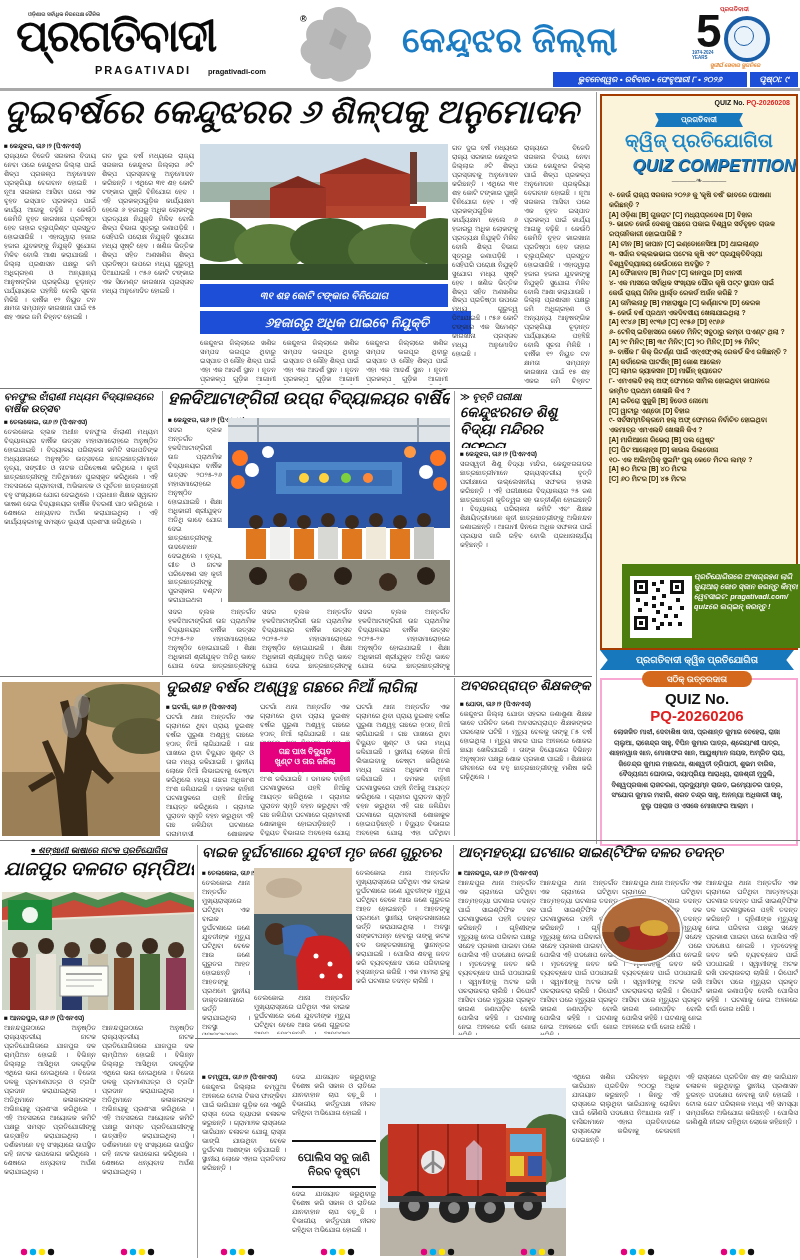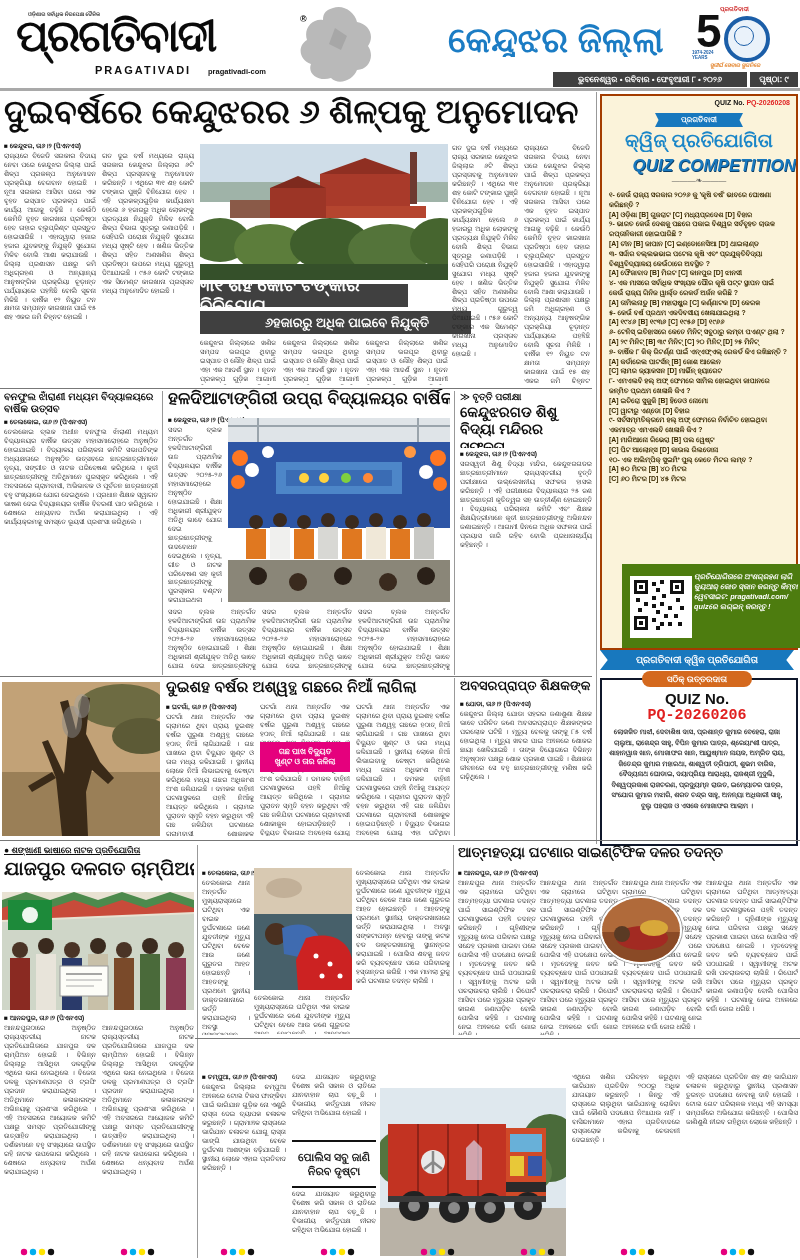--- a/index.html
+++ b/index.html
@@ -2,26 +2,26 @@
 <html><head>
 <meta charset="utf-8">
 <style>
   html,body{margin:0;padding:0;background:#e8e8e8;}
   #page{position:relative;width:800px;height:1260px;background:#ffffff;overflow:hidden;
         font-family:"Liberation Sans","DejaVu Sans",sans-serif;color:#1a1a1a;}
   .abs{position:absolute;}
   .clip{overflow:hidden;}
   .col{font-size:6.8px;line-height:1.32;text-align:justify;color:#222;overflow:hidden;}
   .dl{font-size:6.6px;font-weight:bold;color:#111;overflow:hidden;white-space:nowrap;}
-  .hl{font-weight:800;color:#0d0d0d;overflow:hidden;}
+  .hl{font-weight:800;color:#0d0d0d;overflow:hidden;font-style:italic;}
   .nowrap{white-space:nowrap;}
   .pre{white-space:pre-line;}
   .hr{position:absolute;background:#777;height:1px;}
   .vr{position:absolute;background:#999;width:1px;}
-  .bluebar{background:#404040;color:#fff;font-weight:bold;display:flex;align-items:center;justify-content:center;overflow:hidden;}
+  .bluebar{background:#1d4ed8;color:#fff;font-weight:bold;display:flex;align-items:center;justify-content:center;overflow:hidden;font-style:italic;}
   .ribbon{background:#1878be;color:#fff;font-weight:bold;display:flex;align-items:center;justify-content:center;
           clip-path:polygon(0 0,100% 0,96% 50%,100% 100%,0 100%,4% 50%);overflow:hidden;}
   .quizbox{background:#fbf3da;border:2px solid #a33c00;}
   .goldsec{background:#4d7c0f;margin-left:20px;}
   .pill{background:#d4691e;color:#fff;font-weight:bold;border-radius:9px;display:flex;align-items:center;justify-content:center;}
   .magbox{background:#e5007d;color:#fff;font-weight:800;text-align:center;display:flex;align-items:center;justify-content:center;}
   .photo{display:block;}
   svg{display:block;}
 </style>
 </head>
@@ -35,21 +35,21 @@
   <div class="abs" style="left:88px;top:64px;font-size:11px;font-weight:bold;letter-spacing:2px;color:#111;padding-left:7px;">PRAGATIVADI</div>
   <div class="abs" style="left:208px;top:67px;font-size:7.5px;font-weight:bold;color:#111;">pragativadi-com</div>
 
   <div class="abs" style="left:295px;top:6px;">
     <svg width="100" height="82" viewBox="0 0 100 82">
       <path d="M38,2 C48,-2 60,6 62,16 C74,18 80,30 73,40 C80,50 74,64 62,64 C58,74 44,80 36,72 C24,76 12,68 16,58 C4,54 2,40 12,34 C8,22 18,12 28,14 C28,6 32,4 38,2 Z" fill="#b9b9b9"></path>
       <path d="M40,22 L52,30 L46,44 L34,38 Z" fill="#a7a7a7"></path>
     </svg>
   </div>
 
-  <div class="abs clip nowrap" style="left:402px;top:22px;width:282px;font-size:35px;font-weight:800;color:#1b7cc4;line-height:1;margin-left:46px;">କେନ୍ଦୁଝର ଜିଲ୍ଲା</div>
+  <div class="abs clip nowrap" style="left:402px;top:22px;width:282px;font-size:35px;font-weight:800;color:#1b7cc4;line-height:1;">କେନ୍ଦୁଝର ଜିଲ୍ଲା</div>
 
   <div class="abs" style="left:692px;top:6px;width:106px;height:64px;">
     <div class="abs clip nowrap" style="left:28px;top:0px;width:76px;font-size:6px;font-weight:bold;color:#cc2222;">ପ୍ରଗତିବାଦୀ</div>
     <div class="abs" style="left:4px;top:2px;font-size:46px;font-weight:900;color:#111;line-height:1;">5</div>
     <div class="abs clip" style="left:0px;top:44px;width:30px;font-size:4.5px;font-weight:bold;color:#1b5ea8;">1974-2024 YEARS</div>
     <div class="abs" style="left:32px;top:10px;width:38px;height:38px;border:4px solid #1b5ea8;border-radius:50%;background:#eaf2fa;">
       <div class="abs" style="left:6px;top:6px;width:18px;height:18px;border:1.5px solid #1b5ea8;border-radius:50%;"></div>
     </div>
     <div class="abs clip nowrap" style="left:18px;top:56px;width:88px;font-size:5.5px;font-style:italic;font-weight:bold;color:#e07818;">ସୁଦୀର୍ଘ ସେବାର ସୁଗତିରେ</div>
   </div>
@@ -76,21 +76,21 @@
       <rect x="126" y="62" width="100" height="12" fill="#b5452f"></rect>
       <rect x="30" y="56" width="40" height="18" fill="#8a5a48"></rect>
       <ellipse cx="20" cy="96" rx="30" ry="22" fill="#4a6b33"></ellipse>
       <ellipse cx="70" cy="104" rx="36" ry="24" fill="#5c7d3b"></ellipse>
       <ellipse cx="130" cy="100" rx="40" ry="26" fill="#3f5e2c"></ellipse>
       <ellipse cx="190" cy="106" rx="42" ry="26" fill="#54743a"></ellipse>
       <ellipse cx="240" cy="98" rx="30" ry="24" fill="#46652f"></ellipse>
       <rect y="120" width="248" height="16" fill="#35502a"></rect>
     </svg>
   </div>
-  <div class="abs bluebar" style="left:200px;top:284px;width:208px;height:23px;font-size:18px;">୩୧ ଶହ କୋଟି ଟଙ୍କାର ବିନିଯୋଗ</div>
+  <div class="abs bluebar" style="left:200px;top:284px;width:248px;height:23px;font-size:10px;">୩୧ ଶହ କୋଟି ଟଙ୍କାର ବିନିଯୋଗ</div>
   <div class="abs bluebar" style="left:200px;top:311px;width:248px;height:23px;font-size:13px;padding-left:23px;">୬ହଜାରରୁ ଅଧିକ ପାଇବେ ନିଯୁକ୍ତି</div>
 
   <div class="abs col" style="left:200px;top:339px;width:76px;height:46px;">କେନ୍ଦୁଝର ଜିଲ୍ଲାରେ ଖଣିଜ ସମ୍ପଦ ଭରପୂର ଥିବାରୁ ଇସ୍ପାତ ଓ ଲୌହ ଶିଳ୍ପ ପାଇଁ ଏହା ଏକ ଆଦର୍ଶ ସ୍ଥାନ । ନୂତନ ପ୍ରକଳ୍ପ ଗୁଡ଼ିକ ଆଗାମୀ ଦିନରେ ଜିଲ୍ଲାର ଅର୍ଥନୀତିକୁ ମଜବୁତ କରିବ । ୨୦୯କୋଟି ଟଙ୍କା ବ୍ୟୟରେ ଏକ ଶିଳ୍ପ ପ୍ରକଳ୍ପ ସ୍ଥାପନ କରାଯିବ ବୋଲି ସରକାରୀ ସୂତ୍ରରୁ ପ୍ରକାଶ ।</div>
   <div class="abs col" style="left:283px;top:339px;width:76px;height:46px;">କେନ୍ଦୁଝର ଜିଲ୍ଲାରେ ଖଣିଜ ସମ୍ପଦ ଭରପୂର ଥିବାରୁ ଇସ୍ପାତ ଓ ଲୌହ ଶିଳ୍ପ ପାଇଁ ଏହା ଏକ ଆଦର୍ଶ ସ୍ଥାନ । ନୂତନ ପ୍ରକଳ୍ପ ଗୁଡ଼ିକ ଆଗାମୀ ଦିନରେ ଜିଲ୍ଲାର ଅର୍ଥନୀତିକୁ ମଜବୁତ କରିବ । ୨୦୯କୋଟି ଟଙ୍କା ବ୍ୟୟରେ ଏକ ଶିଳ୍ପ ପ୍ରକଳ୍ପ ସ୍ଥାପନ କରାଯିବ ବୋଲି ସରକାରୀ ସୂତ୍ରରୁ ପ୍ରକାଶ ।</div>
   <div class="abs col" style="left:366px;top:339px;width:82px;height:46px;">କେନ୍ଦୁଝର ଜିଲ୍ଲାରେ ଖଣିଜ ସମ୍ପଦ ଭରପୂର ଥିବାରୁ ଇସ୍ପାତ ଓ ଲୌହ ଶିଳ୍ପ ପାଇଁ ଏହା ଏକ ଆଦର୍ଶ ସ୍ଥାନ । ନୂତନ ପ୍ରକଳ୍ପ ଗୁଡ଼ିକ ଆଗାମୀ ଦିନରେ ଜିଲ୍ଲାର ଅର୍ଥନୀତିକୁ ମଜବୁତ କରିବ । ୨୦୯କୋଟି ଟଙ୍କା ବ୍ୟୟରେ ଏକ ଶିଳ୍ପ ପ୍ରକଳ୍ପ ସ୍ଥାପନ କରାଯିବ ବୋଲି ସରକାରୀ ସୂତ୍ରରୁ ପ୍ରକାଶ ।</div>
 
   <div class="abs col" style="left:452px;top:144px;width:66px;height:241px;">ଗତ ଦୁଇ ବର୍ଷ ମଧ୍ୟରେ ରାଜ୍ୟ ସରକାର କେନ୍ଦୁଝର ଜିଲ୍ଲାର ୬ଟି ଶିଳ୍ପ ପ୍ରସ୍ତାବକୁ ଅନୁମୋଦନ କରିଛନ୍ତି । ଏଥିରେ ୩୧ ଶହ କୋଟି ଟଙ୍କାର ପୁଞ୍ଜି ବିନିଯୋଗ ହେବ । ଏହି ପ୍ରକଳ୍ପଗୁଡ଼ିକ କାର୍ଯ୍ୟକ୍ଷମ ହେଲେ ୬ ହଜାରରୁ ଅଧିକ ଲୋକଙ୍କୁ ପ୍ରତ୍ୟକ୍ଷ ନିଯୁକ୍ତି ମିଳିବ ବୋଲି ଶିଳ୍ପ ବିଭାଗ ସୂତ୍ରରୁ ଜଣାପଡ଼ିଛି । ସେହିପରି ପରୋକ୍ଷ ନିଯୁକ୍ତି ସୁଯୋଗ ମଧ୍ୟ ସୃଷ୍ଟି ହେବ । ଖଣିଜ ଭିତ୍ତିକ ଶିଳ୍ପ ସହିତ ଅଣଖଣିଜ ଶିଳ୍ପ ପ୍ରତିଷ୍ଠା ଉପରେ ମଧ୍ୟ ଗୁରୁତ୍ୱ ଦିଆଯାଇଛି । ୯୫୬ କୋଟି ଟଙ୍କାର ଏକ ସିମେଣ୍ଟ କାରଖାନା ପ୍ରସ୍ତାବ ମଧ୍ୟ ଅନୁମୋଦିତ ହୋଇଛି ।</div>
   <div class="abs col" style="left:524px;top:144px;width:66px;height:241px;">ରାଜ୍ୟରେ ବିଜେଡି ସରକାର ବିଦାୟ ନେବା ପରେ କେନ୍ଦୁଝର ଜିଲ୍ଲା ପାଇଁ ଶିଳ୍ପ ପ୍ରକଳ୍ପ ଅନୁମୋଦନ ପ୍ରକ୍ରିୟା ବେଗବାନ ହୋଇଛି । ନୂଆ ସରକାର ଆସିବା ପରେ ଏକ ବୃହତ ଇସ୍ପାତ ପ୍ରକଳ୍ପ ପାଇଁ କାର୍ଯ୍ୟ ଆଗକୁ ବଢ଼ିଛି । କେଉଁଠି କେମିତି ବୃହତ କାରଖାନା ପ୍ରତିଷ୍ଠା ହେବ ତାହାର ବ୍ଲୁପ୍ରିଣ୍ଟ ପ୍ରସ୍ତୁତ ହୋଇସାରିଛି । ଏହାଦ୍ୱାରା ହଜାର ହଜାର ଯୁବକଙ୍କୁ ନିଯୁକ୍ତି ସୁଯୋଗ ମିଳିବ ବୋଲି ଆଶା କରାଯାଉଛି । ଜିଲ୍ଲା ପ୍ରଶାସନ ପକ୍ଷରୁ ଜମି ଅଧିଗ୍ରହଣ ଓ ଅନ୍ୟାନ୍ୟ ଆନୁଷଙ୍ଗିକ ପ୍ରକ୍ରିୟା ଚୂଡ଼ାନ୍ତ ପର୍ଯ୍ୟାୟରେ ପହଞ୍ଚିଛି ବୋଲି ସୂଚନା ମିଳିଛି । ବାର୍ଷିକ ୧୨ ନିୟୁତ ଟନ କ୍ଷମତା ସମ୍ପନ୍ନ କାରଖାନା ପାଇଁ ୧୫ ଶହ ଏକର ଜମି ଚିହ୍ନଟ ହୋଇଛି ।</div>
 
   <div class="hr" style="left:0px;top:388px;width:592px;"></div>
@@ -164,24 +164,24 @@
             <rect x="46" y="44" width="4" height="4" fill="#111"></rect>
             <rect x="24" y="48" width="4" height="4" fill="#111"></rect>
         </svg>
       </div>
       <div class="abs pre" style="left:72px;top:8px;width:116px;height:70px;font-size:7.3px;font-style:italic;font-weight:bold;color:#fff;line-height:1.35;overflow:hidden;">ପ୍ରତିଯୋଗିତାରେ ଅଂଶଗ୍ରହଣ ଲାଗି କ୍ୟୁଆର୍ କୋଡ ସ୍କାନ କରନ୍ତୁ କିମ୍ବା ୱେବସାଇଟ: pragativadi.com/ quizରେ ଲଗ୍‌ଇନ୍ କରନ୍ତୁ !</div>
     </div>
   </div>
 
   <div class="abs ribbon" style="left:600px;top:650px;width:194px;height:20px;font-size:9.5px;">ପ୍ରଗତିବାଦୀ କ୍ୱିଜ ପ୍ରତିଯୋଗିତା</div>
 
-  <div class="abs" style="left:600px;top:678px;width:194px;height:164px;border:2px solid #0f172a;background:#fff;">
+  <div class="abs" style="left:600px;top:678px;width:194px;height:164px;border:2px solid #f9a8d4;background:#fff;">
     <div class="abs pill" style="left:40px;top:-9px;width:110px;height:16px;font-size:8.5px;">ସଠିକ୍ ଉତ୍ତରଦାତା</div>
     <div class="abs" style="left:0px;top:10px;width:190px;text-align:center;font-size:15px;font-weight:bold;color:#111;">QUIZ No.</div>
-    <div class="abs" style="left:0px;top:27px;width:190px;text-align:center;font-size:15px;font-weight:bold;color:#e02020;font-family:Liberation Mono, monospace;">PQ-20260206</div>
+    <div class="abs" style="left:0px;top:27px;width:190px;text-align:center;font-size:15px;font-weight:bold;color:#e02020;">PQ-20260206</div>
     <div class="abs clip" style="left:7px;top:47px;width:176px;height:110px;font-size:6.8px;font-weight:bold;color:#333;text-align:center;line-height:1.55;">ଲୋକଜିତ ମାଝୀ, ଦେବାଶିଷ ଦାସ, ପ୍ରଶାନ୍ତ କୁମାର ବେହେରା, ରାଜା ଚାଲୁଆ, ରାଜେନ୍ଦ୍ର ସାହୁ, ବିପିନ କୁମାର ପାତ୍ର, ଶ୍ରେୟାଂଶୀ ପାତ୍ର, ଶାହାନୱାଜ ଖାନ, ମୋଜାଫର ଖାନ, ଆୟୁଷ୍ମାନ ନାୟକ, ଅମ୍ରିତ ରାୟ, ଜିତେନ୍ଦ୍ର କୁମାର ମହାରଥା, ଶାଶ୍ୱତୀ ତ୍ରିପାଠୀ, ଶୁଭମ ବାରିକ, ବୈଦ୍ୟନାଥ ଘୋଡାଇ, ଦୟାପ୍ରିୟା ଆରାଧ୍ୟ, ରାଜଶ୍ରୀ ମୁଦୁଲି, ବିଶ୍ୱପ୍ରକାଶ ରାଜଚରଣ, ପ୍ରଦ୍ୟୁମ୍ନ ରାଉତ, ଇମ୍ୟୋଚର ପାତ୍ର, ସଂଯୋଗ କୁମାର ମଝାରି, ଶରତ ଚନ୍ଦ୍ର ସାହୁ, ଅନନ୍ୟା ଅଧିକାରୀ ସାହୁ, ବୁଲୁ ପହରାଜ ଓ ଏସକେ ମୋଜାଫର ଆଲାମ ।</div>
   </div>
 
   <div class="abs hl clip" style="left:4px;top:391px;width:154px;height:24px;font-size:10px;line-height:1.15;">ବନଫୁଲ ଝାଁରାଣୀ ମଧ୍ୟମ ବିଦ୍ୟାଳୟରେ ବାର୍ଷିକ ଉତ୍ସବ</div>
   <div class="abs dl" style="left:4px;top:418px;width:154px;">■ ତେଲକୋଇ, ତା୬।୨ (ପିଏନଏସ)</div>
   <div class="abs col" style="left:4px;top:428px;width:154px;height:246px;">ତେଲକୋଇ ବ୍ଲକ ଅଧୀନ ବନଫୁଲ ଝାଁରାଣୀ ମଧ୍ୟମ ବିଦ୍ୟାଳୟର ବାର୍ଷିକ ଉତ୍ସବ ମହାସମାରୋହରେ ଅନୁଷ୍ଠିତ ହୋଇଯାଇଛି । ବିଦ୍ୟାଳୟ ପରିଚାଳନା କମିଟି ସଭାପତିଙ୍କ ଅଧ୍ୟକ୍ଷତାରେ ଅନୁଷ୍ଠିତ ଉତ୍ସବରେ ଛାତ୍ରଛାତ୍ରୀମାନେ ନୃତ୍ୟ, ସଙ୍ଗୀତ ଓ ନାଟକ ପରିବେଷଣ କରିଥିଲେ । କୃତୀ ଛାତ୍ରଛାତ୍ରୀଙ୍କୁ ଅତିଥିମାନେ ପୁରସ୍କୃତ କରିଥିଲେ । ଏହି ଅବସରରେ ଗ୍ରାମବାସୀ, ଅଭିଭାବକ ଓ ପୂର୍ବତନ ଛାତ୍ରଛାତ୍ରୀ ବହୁ ସଂଖ୍ୟାରେ ଯୋଗ ଦେଇଥିଲେ । ପ୍ରଧାନ ଶିକ୍ଷକ ସ୍ୱାଗତ ଭାଷଣ ଦେଇ ବିଦ୍ୟାଳୟର ବାର୍ଷିକ ବିବରଣୀ ପାଠ କରିଥିଲେ । ଶେଷରେ ଧନ୍ୟବାଦ ଅର୍ପଣ କରାଯାଇଥିଲା । ଏହି କାର୍ଯ୍ୟକ୍ରମକୁ ସମସ୍ତେ ଭୂୟସୀ ପ୍ରଶଂସା କରିଥିଲେ ।</div>
 
   <div class="vr" style="left:162px;top:391px;height:284px;"></div>
 
   <div class="abs hl clip nowrap" style="left:168px;top:389px;width:282px;height:24px;font-size:17px;">ହଳଦିଆଟାଙ୍ଗିରୀ ଉପ୍ରା ବିଦ୍ୟାଳୟର ବାର୍ଷିକ ଉତ୍ସବ</div>
@@ -270,21 +270,21 @@
   <div class="abs col" style="left:356px;top:703px;width:94px;height:133px;">ଘଟଗାଁ ଥାନା ଅନ୍ତର୍ଗତ ଏକ ଗ୍ରାମରେ ଥିବା ପ୍ରାୟ ଦୁଇଶହ ବର୍ଷର ପୁରୁଣା ଅଶ୍ୱତ୍ଥ ଗଛରେ ହଠାତ୍ ନିଆଁ ଲାଗିଯାଇଛି । ଗଛ ପାଖରେ ଥିବା ବିଦ୍ୟୁତ ଖୁଣ୍ଟ ଓ ତାର ମଧ୍ୟ ଜଳିଯାଇଛି । ସ୍ଥାନୀୟ ଲୋକେ ନିଆଁ ଲିଭାଇବାକୁ ଚେଷ୍ଟା କରିଥିଲେ ମଧ୍ୟ ଗଛର ଅଧିକାଂଶ ଅଂଶ ଜଳିଯାଇଛି । ଦମକଳ ବାହିନୀ ଘଟଣାସ୍ଥଳରେ ପହଞ୍ଚି ନିଆଁକୁ ଆୟତ୍ତ କରିଥିଲେ । ଗ୍ରାମର ପୁରାତନ ସ୍ମୃତି ବହନ କରୁଥିବା ଏହି ଗଛ ଜଳିଯିବା ଘଟଣାରେ ଗ୍ରାମବାସୀ ଶୋକାକୁଳ ହୋଇପଡ଼ିଛନ୍ତି । ବିଦ୍ୟୁତ ବିଭାଗର ଅବହେଳା ଯୋଗୁ ଏହା ଘଟିଥିବା ଅଭିଯୋଗ ହୋଇଛି ।</div>
 
   <div class="vr" style="left:454px;top:678px;height:158px;"></div>
 
   <div class="abs hl clip nowrap" style="left:460px;top:678px;width:132px;height:20px;font-size:13px;">ଅବସରପ୍ରାପ୍ତ ଶିକ୍ଷକଙ୍କ ପରଲୋକ</div>
   <div class="abs dl" style="left:460px;top:700px;width:132px;">■ ଯୋଡା, ତା୬।୨ (ପିଏନଏସ)</div>
   <div class="abs col" style="left:460px;top:710px;width:132px;height:126px;">କେନ୍ଦୁଝର ଜିଲ୍ଲା ଯୋଡା ସହରର ଜଣାଶୁଣା ଶିକ୍ଷକ ଭାବେ ପରିଚିତ ଜଣେ ଅବସରପ୍ରାପ୍ତ ଶିକ୍ଷକଙ୍କର ପରଲୋକ ଘଟିଛି । ମୃତ୍ୟୁ ବେଳକୁ ତାଙ୍କୁ ୮୫ ବର୍ଷ ହୋଇଥିଲା । ମୃତ୍ୟୁ ଖବର ପାଇ ଅଞ୍ଚଳରେ ଶୋକର ଛାୟା ଖେଳିଯାଇଛି । ତାଙ୍କ ବିୟୋଗରେ ବିଭିନ୍ନ ଅନୁଷ୍ଠାନ ପକ୍ଷରୁ ଶୋକ ପ୍ରକାଶ ପାଇଛି । ଶିକ୍ଷକତା ଜୀବନରେ ସେ ବହୁ ଛାତ୍ରଛାତ୍ରୀଙ୍କୁ ମଣିଷ କରି ଗଢ଼ିଥିଲେ ।</div>
 
   <div class="hr" style="left:0px;top:840px;width:800px;"></div>
 
-  <div class="abs hl clip nowrap" style="left:4px;top:845px;width:190px;font-size:8.5px;text-decoration:underline;">● ଶଙ୍ଖାଣୀ ଭାଷାରେ ନାଟକ ପ୍ରତିଯୋଗିତା</div>
+  <div class="abs hl clip nowrap" style="left:4px;top:845px;width:190px;font-size:8.5px;text-decoration:underline;text-align:center;">● ଶଙ୍ଖାଣୀ ଭାଷାରେ ନାଟକ ପ୍ରତିଯୋଗିତା</div>
   <div class="abs hl clip nowrap" style="left:4px;top:858px;width:190px;height:30px;font-size:19px;">ଯାଜପୁର ଦଳଗତ ଚାମ୍ପିଅନ</div>
 
   <div class="abs photo" style="left:2px;top:892px;">
     <svg width="192" height="118" viewBox="0 0 192 118">
       <rect width="192" height="118" fill="#cfd6c8"></rect>
       <polygon points="0,0 192,0 192,22 0,30" fill="#e8e2d2"></polygon>
       <path d="M0,8 L24,0 L48,8 L72,0 L96,8 L120,0 L144,8 L168,0 L192,8 L192,16 L0,24 Z" fill="#4d8a4d"></path>
       <path d="M0,16 L24,8 L48,16 L72,8 L96,16 L120,8 L144,16 L168,8 L192,16 L192,20 L0,28 Z" fill="#c84b3a"></path>
       <rect x="6" y="8" width="44" height="30" fill="#1d8a3a"></rect>
       <circle cx="28" cy="23" r="8" fill="#eef6ee"></circle>
@@ -309,20 +309,21 @@
       <line x1="64" y1="88" x2="100" y2="88" stroke="#aaa" stroke-width="1"></line>
       <line x1="64" y1="94" x2="92" y2="94" stroke="#aaa" stroke-width="1"></line>
     </svg>
   </div>
   <div class="abs dl" style="left:4px;top:1014px;width:190px;">■ ଆନନ୍ଦପୁର, ତା୬।୨ (ପିଏନଏସ)</div>
   <div class="abs col" style="left:4px;top:1024px;width:92px;height:228px;">ଆନନ୍ଦପୁରଠାରେ ଅନୁଷ୍ଠିତ ରାଜ୍ୟସ୍ତରୀୟ ନାଟକ ପ୍ରତିଯୋଗିତାରେ ଯାଜପୁର ଦଳ ଚାମ୍ପିଅନ ହୋଇଛି । ବିଭିନ୍ନ ଜିଲ୍ଲାରୁ ଆସିଥିବା ଦଳଗୁଡ଼ିକ ଏଥିରେ ଭାଗ ନେଇଥିଲେ । ବିଜେତା ଦଳକୁ ପ୍ରମାଣପତ୍ର ଓ ଟ୍ରଫି ପ୍ରଦାନ କରାଯାଇଥିଲା । ଅତିଥିମାନେ କଳାକାରଙ୍କ ଅଭିନୟକୁ ପ୍ରଶଂସା କରିଥିଲେ । ଏହି ଅବସରରେ ଆୟୋଜକ କମିଟି ପକ୍ଷରୁ ସମସ୍ତ ପ୍ରତିଯୋଗୀଙ୍କୁ ଉତ୍ସାହିତ କରାଯାଇଥିଲା । ଦର୍ଶକମାନେ ବହୁ ସଂଖ୍ୟାରେ ଉପସ୍ଥିତ ରହି ନାଟକ ଉପଭୋଗ କରିଥିଲେ । ଶେଷରେ ଧନ୍ୟବାଦ ଅର୍ପଣ କରାଯାଇଥିଲା ।</div>
   <div class="abs col" style="left:102px;top:1024px;width:92px;height:228px;">ଆନନ୍ଦପୁରଠାରେ ଅନୁଷ୍ଠିତ ରାଜ୍ୟସ୍ତରୀୟ ନାଟକ ପ୍ରତିଯୋଗିତାରେ ଯାଜପୁର ଦଳ ଚାମ୍ପିଅନ ହୋଇଛି । ବିଭିନ୍ନ ଜିଲ୍ଲାରୁ ଆସିଥିବା ଦଳଗୁଡ଼ିକ ଏଥିରେ ଭାଗ ନେଇଥିଲେ । ବିଜେତା ଦଳକୁ ପ୍ରମାଣପତ୍ର ଓ ଟ୍ରଫି ପ୍ରଦାନ କରାଯାଇଥିଲା । ଅତିଥିମାନେ କଳାକାରଙ୍କ ଅଭିନୟକୁ ପ୍ରଶଂସା କରିଥିଲେ । ଏହି ଅବସରରେ ଆୟୋଜକ କମିଟି ପକ୍ଷରୁ ସମସ୍ତ ପ୍ରତିଯୋଗୀଙ୍କୁ ଉତ୍ସାହିତ କରାଯାଇଥିଲା । ଦର୍ଶକମାନେ ବହୁ ସଂଖ୍ୟାରେ ଉପସ୍ଥିତ ରହି ନାଟକ ଉପଭୋଗ କରିଥିଲେ । ଶେଷରେ ଧନ୍ୟବାଦ ଅର୍ପଣ କରାଯାଇଥିଲା ।</div>
 
   <div class="vr" style="left:197px;top:845px;height:413px;"></div>
 
+  <div class="abs hl clip nowrap" style="left:202px;top:844px;width:250px;height:22px;font-size:14px;">ବାଇକ ଦୁର୍ଘଟଣାରେ ଯୁବତୀ ମୃତ ଜଣେ ଗୁରୁତର</div>
   <div class="abs dl" style="left:202px;top:869px;width:150px;">■ ତେଲକୋଇ, ତା୬।୨ (ପିଏନଏସ)</div>
   <div class="abs col" style="left:202px;top:879px;width:48px;height:156px;">ତେଲକୋଇ ଥାନା ଅନ୍ତର୍ଗତ ମୁଖ୍ୟରାସ୍ତାରେ ଘଟିଥିବା ଏକ ବାଇକ ଦୁର୍ଘଟଣାରେ ଜଣେ ଯୁବତୀଙ୍କ ମୃତ୍ୟୁ ଘଟିଥିବା ବେଳେ ଆଉ ଜଣେ ଗୁରୁତର ଆହତ ହୋଇଛନ୍ତି । ଆହତଙ୍କୁ ପ୍ରଥମେ ସ୍ଥାନୀୟ ଡାକ୍ତରଖାନାରେ ଭର୍ତ୍ତି କରାଯାଇଥିଲା । ଅବସ୍ଥା ସଙ୍କଟାପନ୍ନ ହେବାରୁ ତାଙ୍କୁ କଟକ ବଡ ଡାକ୍ତରଖାନାକୁ ସ୍ଥାନାନ୍ତର କରାଯାଇଛି । ପୋଲିସ ଶବକୁ ଜବତ କରି ବ୍ୟବଚ୍ଛେଦ ପରେ ପରିବାରକୁ ହସ୍ତାନ୍ତର କରିଛି । ଏକ ମାମଲା ରୁଜୁ କରି ଘଟଣାର ତଦନ୍ତ ଚାଲିଛି ।</div>
 
   <div class="abs photo" style="left:254px;top:868px;">
     <svg width="98" height="122" viewBox="0 0 98 122">
       <rect width="98" height="122" fill="#cbb9a0"></rect>
       <rect width="98" height="46" fill="#d8c9b2"></rect>
       <ellipse cx="30" cy="20" rx="18" ry="10" fill="#c2b098"></ellipse>
       <rect y="46" width="98" height="76" fill="#47606a"></rect>
       <circle cx="22" cy="66" r="11" fill="#4a3020"></circle>

